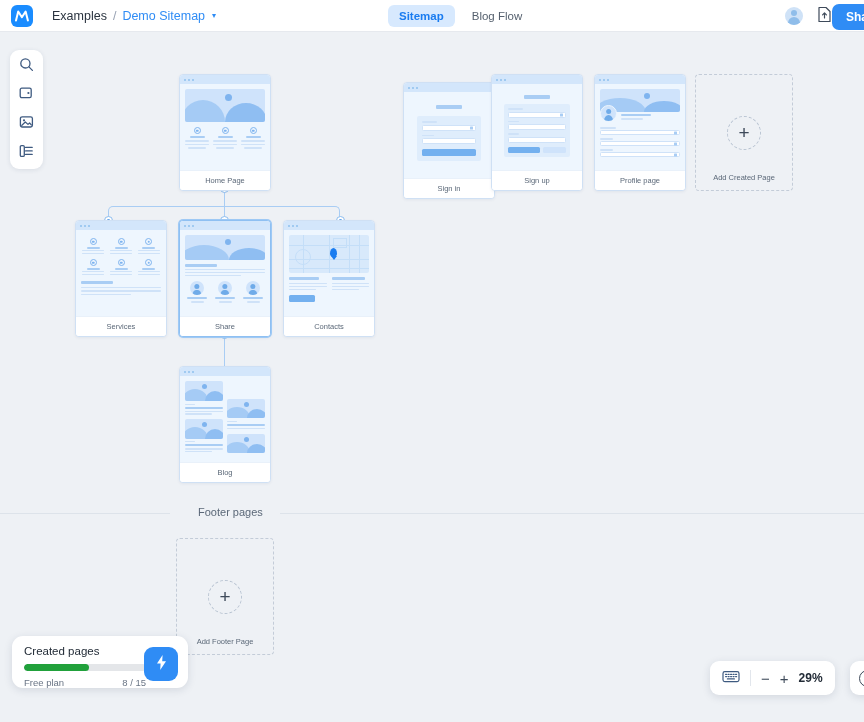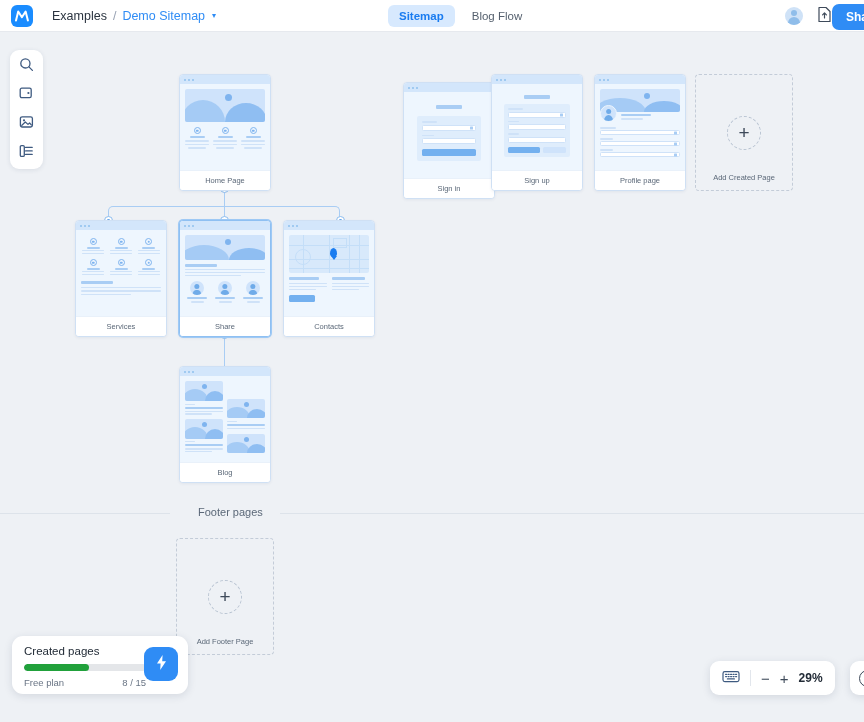--- a/index.html
+++ b/index.html
@@ -179,21 +179,21 @@
   
   .fdiv { position: absolute; height: 1px; background: #dde3ea; }
   .flabel {
     position: absolute; font-size: 11px; color: #5b6878;
     background: #eef1f5; padding: 0 8px;
   }
 
   
   .cp {
     position: absolute; left: 12px; top: 636px;
-    width: 176px; height: 58px; background: #fff;
+    width: 176px; height: 52px; background: #fff;
     border-radius: 11px; box-shadow: 0 2px 9px rgba(30,50,80,.13);
     padding: 9px 12px; z-index: 35;
   }
   .cp-title { font-size: 11.5px; color: #222b36; }
   .cp-bar {
     margin-top: 7px; width: 122px; height: 7px;
     background: #e4e6e9; border-radius: 4px; overflow: hidden;
   }
   .cp-fill { height: 100%; background: #21a13b; border-radius: 4px; }
   .cp-row {

